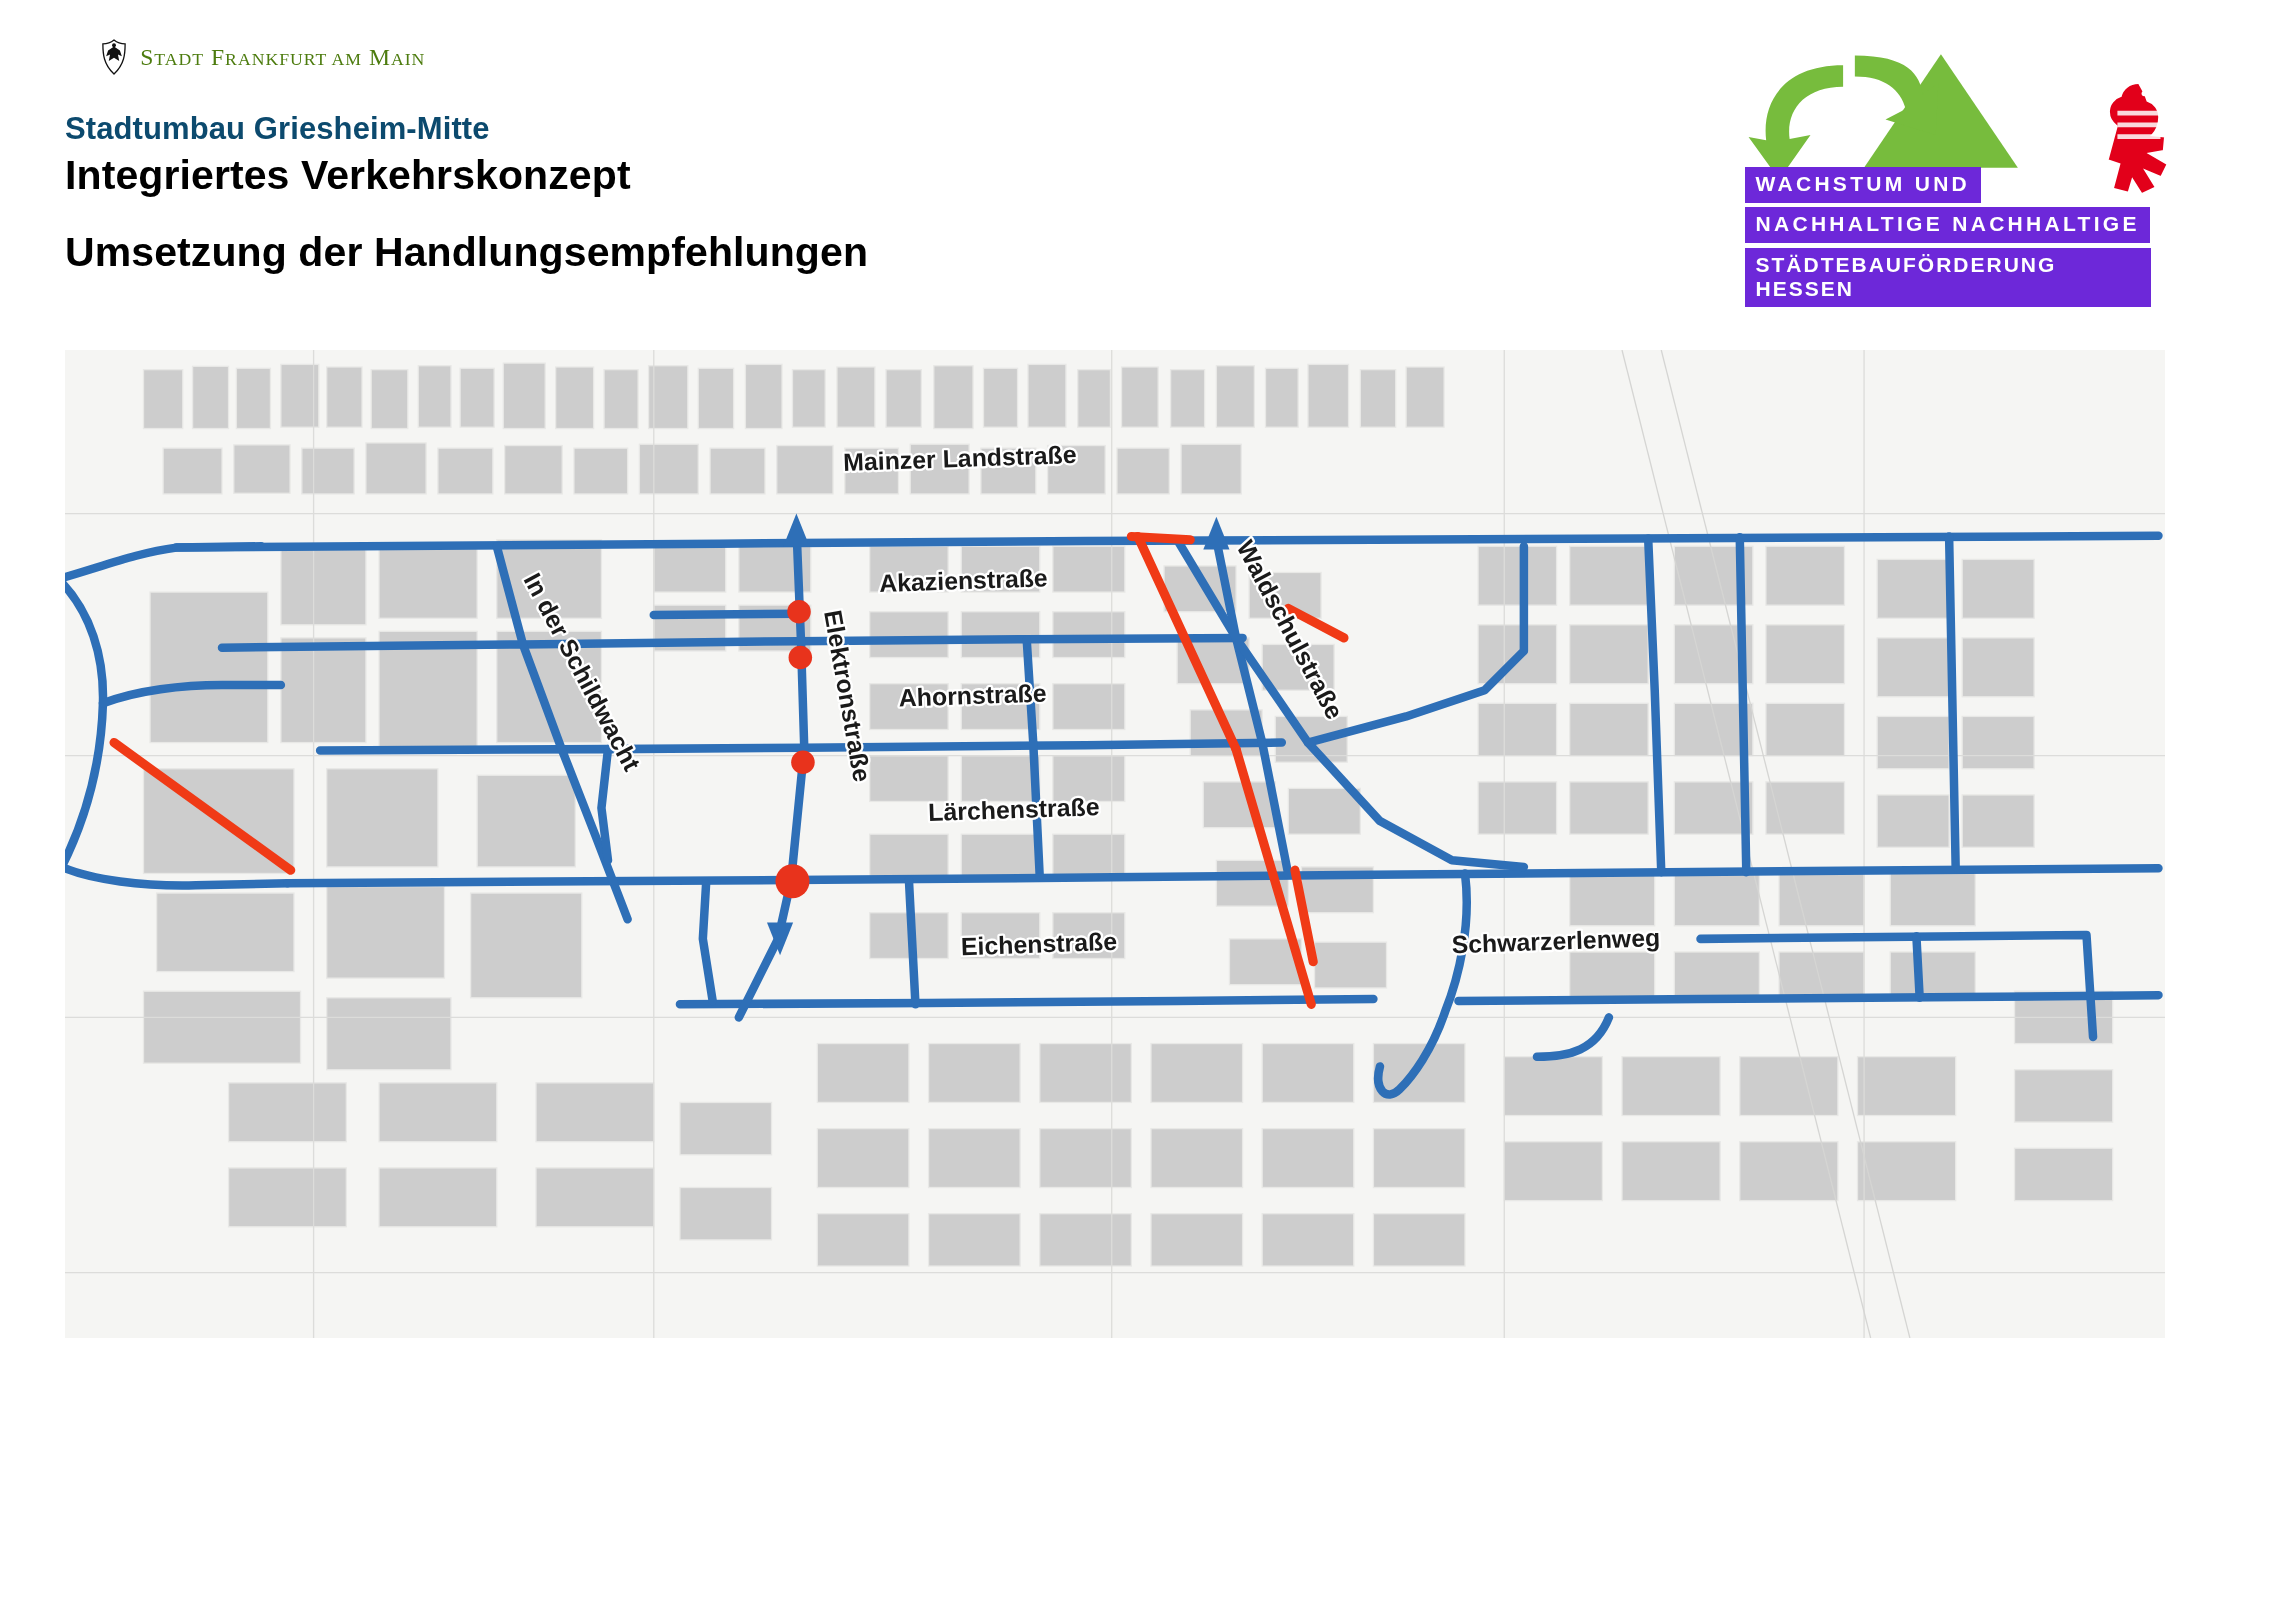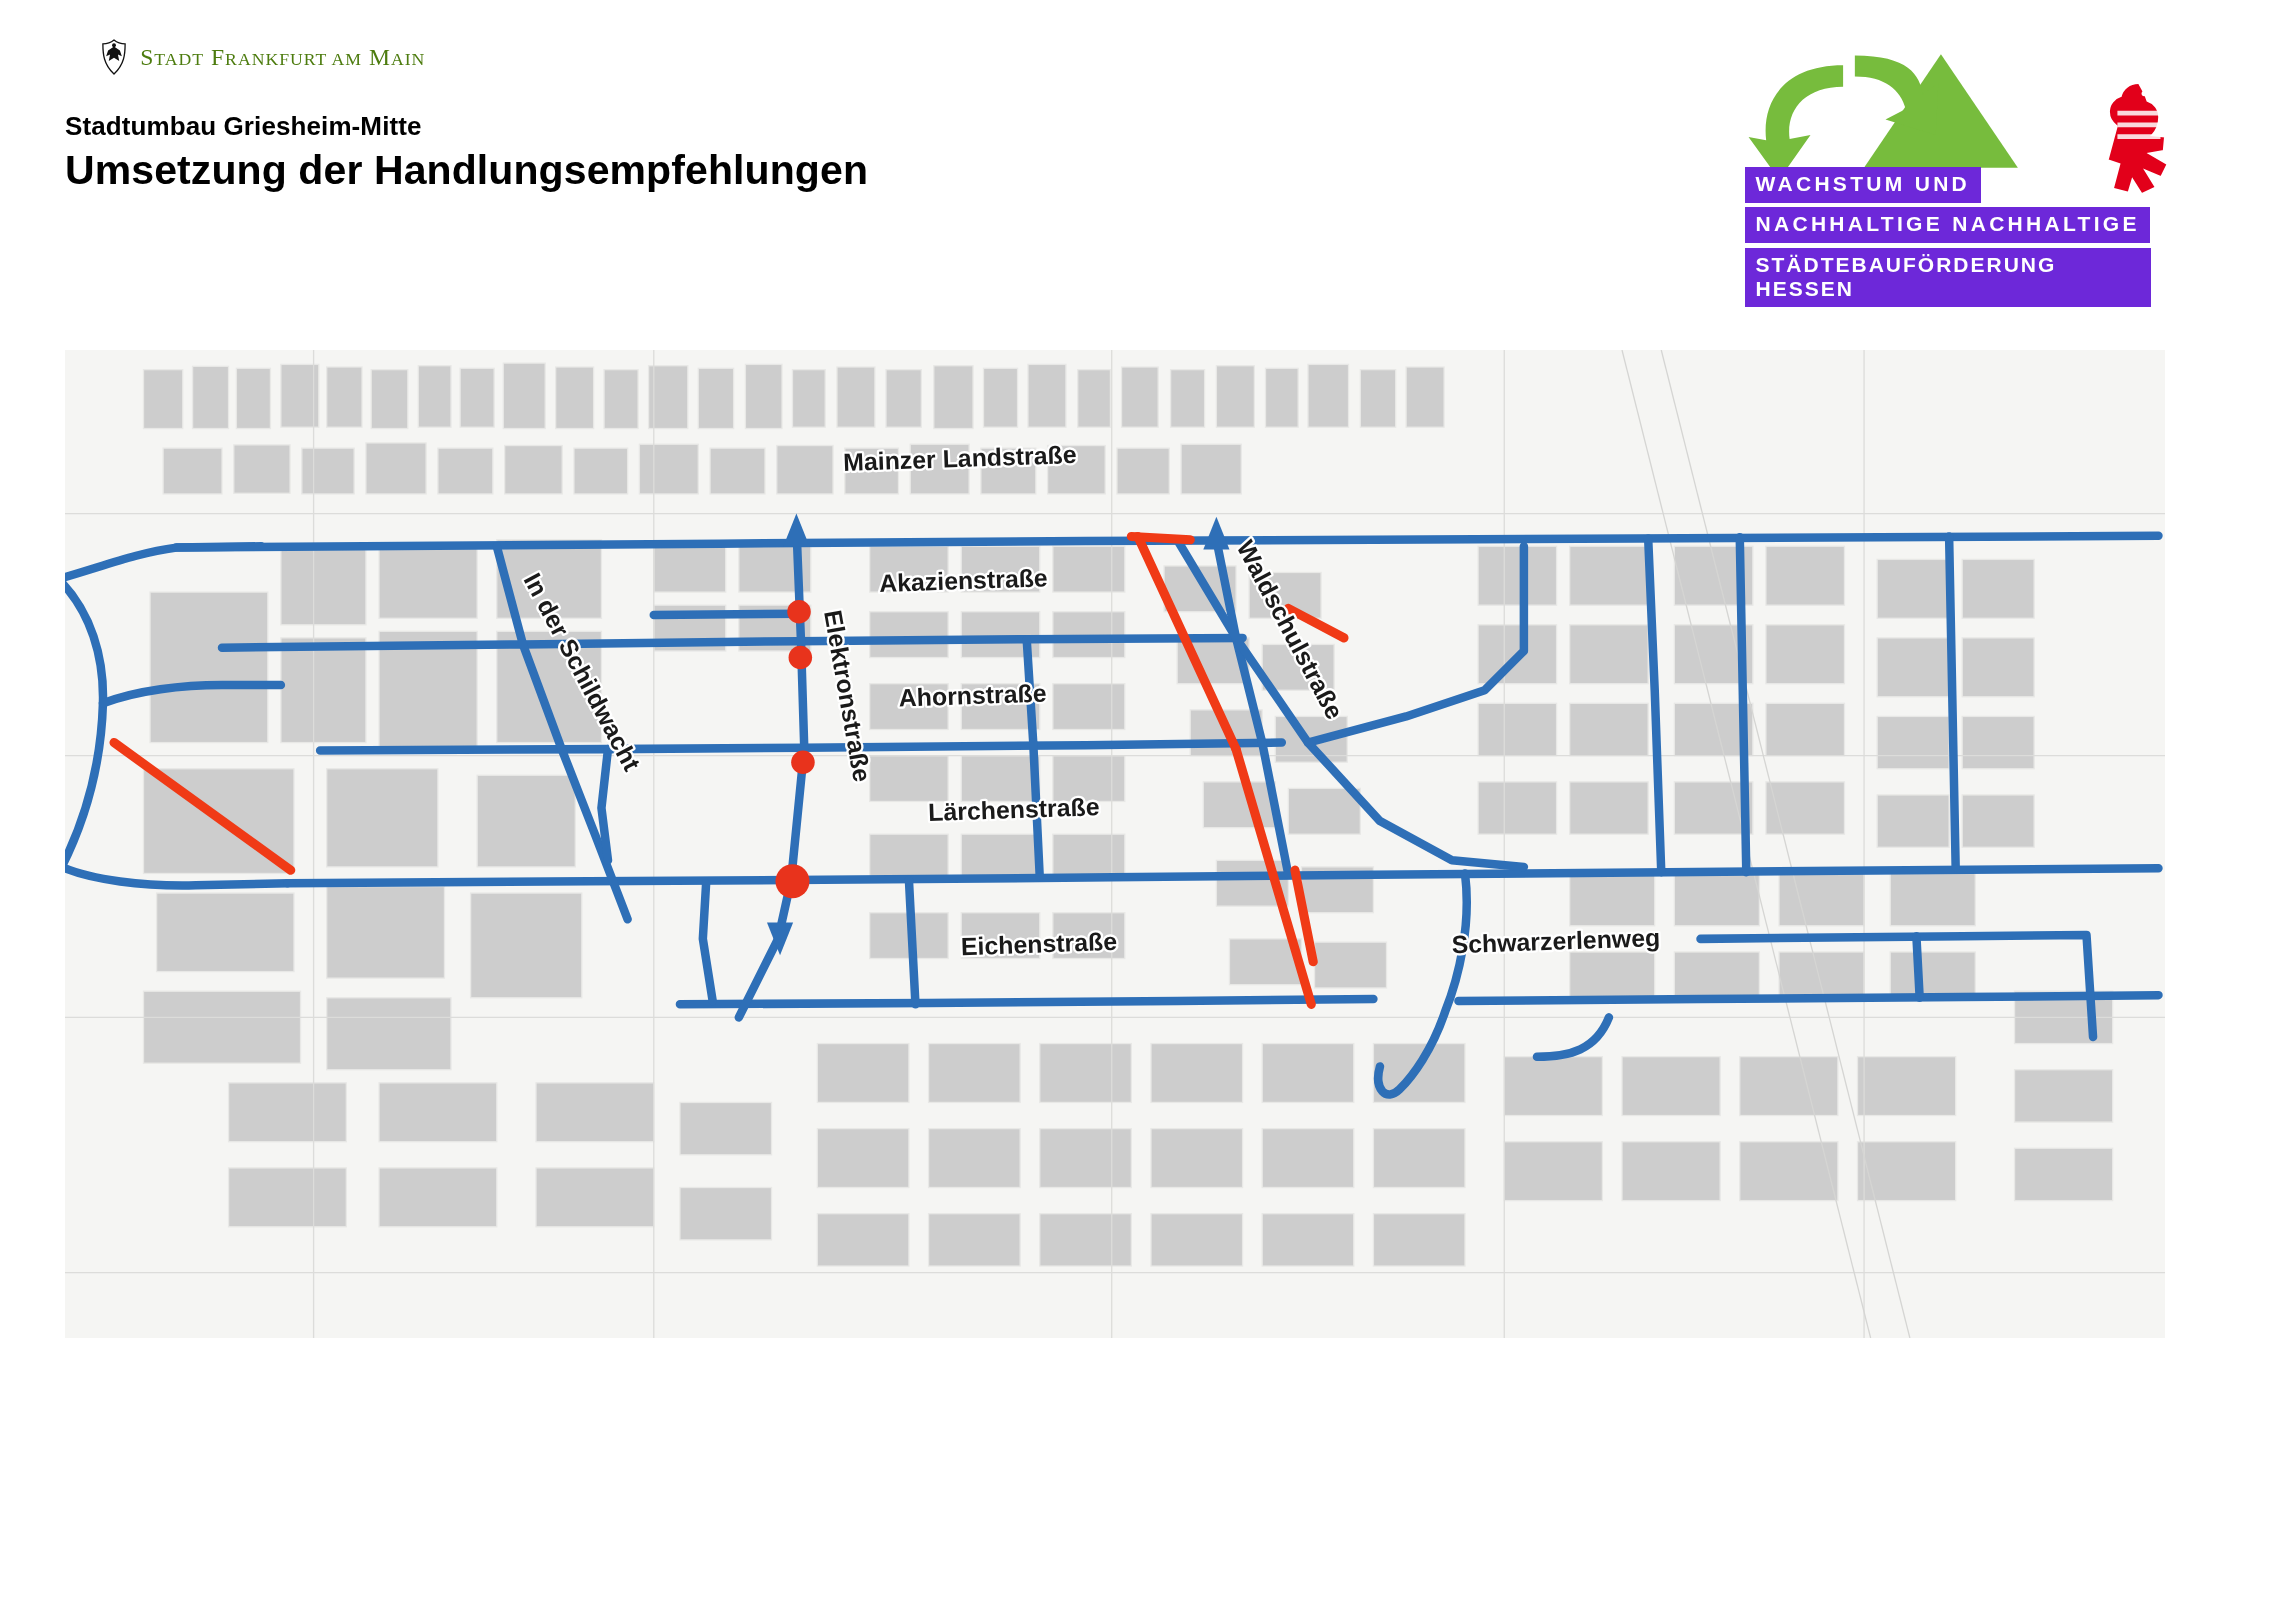--- a/index.html
+++ b/index.html
@@ -41,23 +41,23 @@
   }
   #city-logo .wordmark .sc { font-size: 17.7px; }
 
   #title-block {
     position: absolute;
     left: 65px;
     top: 111px;
     width: 1505px;
   }
   #title-block .line1 {
-    font-size: 26px;
+    font-size: 31px;
     font-weight: bold;
-    color: #000000;
+    color: #0c4a6e;
     margin: 0 0 5.2px 0;
     letter-spacing: 0.1px;
   }
   #title-block .line2 {
     font-size: 41px;
     font-weight: bold;
     color: #000;
     margin: 0 0 30px 0;
     letter-spacing: 0.1px;
   }
@@ -156,20 +156,21 @@
   </span>
   <span class="wordmark">
     <span>S</span><span class="sc">TADT</span>
     <span>F</span><span class="sc">RANKFURT AM</span>
     <span>M</span><span class="sc">AIN</span>
   </span>
 </div>
 
 <div id="title-block">
   <p class="line1">Stadtumbau Griesheim-Mitte</p>
+  <p class="line2">Integriertes Verkehrskonzept</p>
   <p class="line3">Umsetzung der Handlungsempfehlungen</p>
 </div>
 
 <div id="program-logo">
   <div class="arrowmark">
     <svg viewBox="0 0 430 230" width="281" height="150">
       <path d="M300 8 L418 182 L182 182 Z" fill="#77bc3d"></path>
       <path d="M150 25 C 60 25 25 80 32 140 L5 135 L52 200 L100 132 L68 138 C62 95 90 58 150 58 Z" fill="#77bc3d"></path>
       <path d="M168 10 C 250 10 268 40 272 70 L296 52 L292 132 L215 108 L246 92 C238 62 214 42 168 42 Z" fill="#77bc3d"></path>
     </svg>

